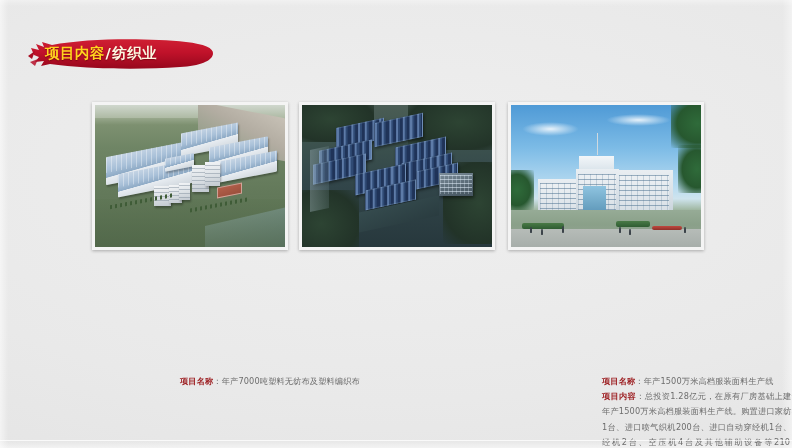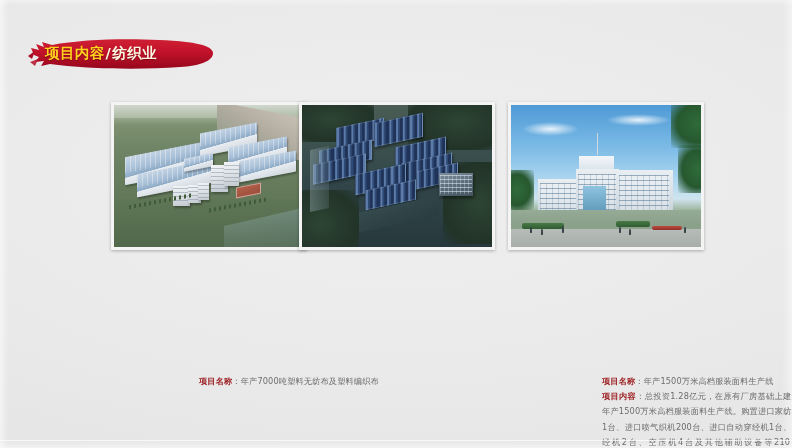--- a/index.html
+++ b/index.html
@@ -64,21 +64,21 @@
   }
   #banner-text .white {
     color: #fdf6e0;
   }
 
   
   .card {
     position: absolute;
     width: 196px;
   }
-  #card-0 { left: 92px;  top: 102px; margin-left: 19px; }
+  #card-0 { left: 92px;  top: 102px; }
   #card-1 { left: 299px; top: 102px; }
   #card-2 { left: 508px; top: 102px; }
 
   .photo-frame {
     width: 196px; height: 148px;
     background: #f4f4f4;
     padding: 3px;
     box-sizing: border-box;
     box-shadow: 0 1px 3px rgba(0,0,0,.28);
   }

